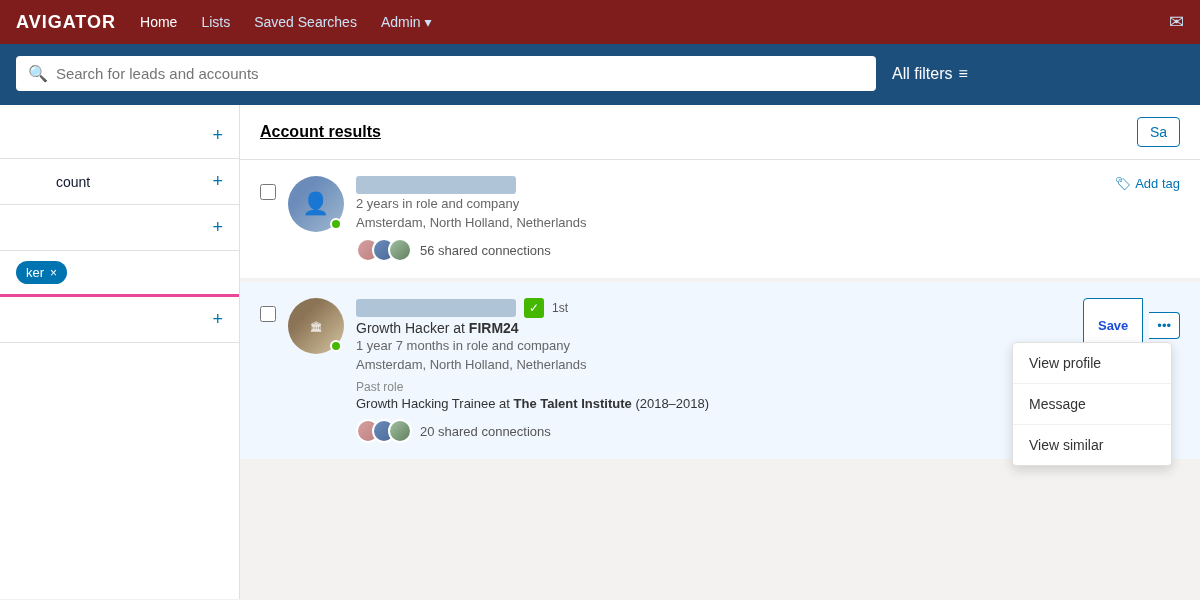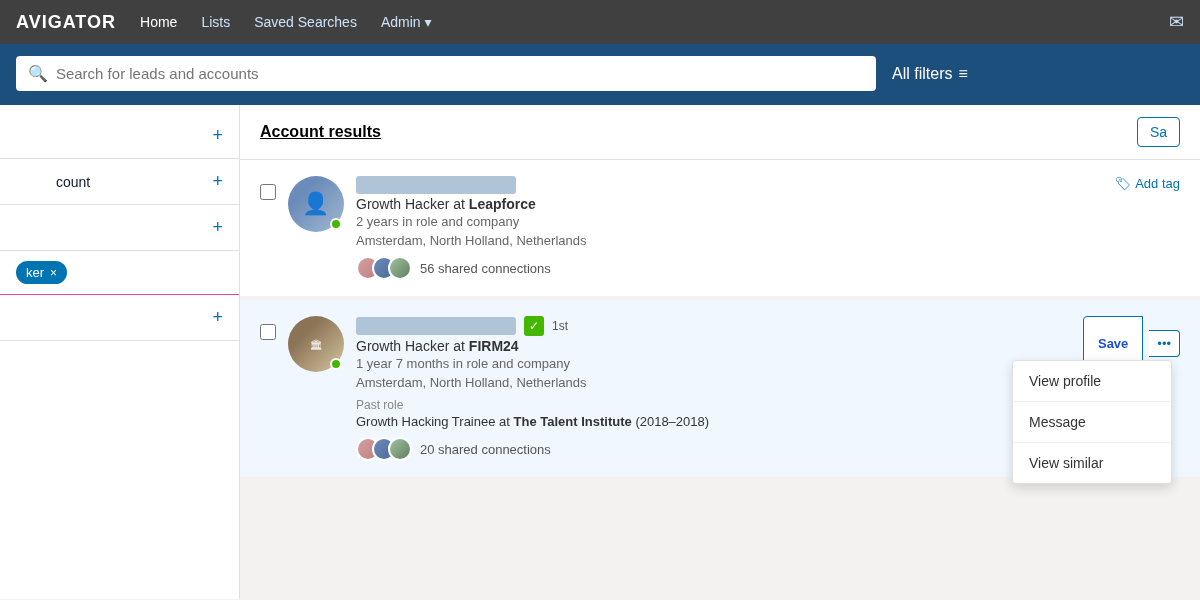--- a/index.html
+++ b/index.html
@@ -1,20 +1,20 @@
 <!DOCTYPE html>
 <html><head>
   <meta charset="utf-8">
   <style>
     * { margin: 0; padding: 0; box-sizing: border-box; }
     body { font-family: -apple-system, BlinkMacSystemFont, 'Segoe UI', Arial, sans-serif; background: #f3f2f0; width: 1200px; height: 600px; overflow: hidden; }
 
     
     .top-nav {
-      background: #404040;
+      background: #7f1d1d;
       height: 44px;
       display: flex;
       align-items: center;
       padding: 0 16px;
       gap: 24px;
     }
     .nav-brand {
       color: #fff;
       font-size: 18px;
       font-weight: 700;
@@ -108,21 +108,21 @@
       margin-left: 40px;
     }
     .sidebar-plus {
       font-size: 18px;
       color: #0073b1;
       cursor: pointer;
       font-weight: 400;
     }
     .sidebar-tag-area {
       padding: 10px 16px;
-      border-bottom: 1px solid #ec4899;
+      border-bottom: 3px solid #ec4899;
     }
     .sidebar-tag {
       display: inline-flex;
       align-items: center;
       background: #0073b1;
       color: #fff;
       border-radius: 12px;
       padding: 4px 10px;
       font-size: 13px;
       gap: 6px;
@@ -431,23 +431,20 @@
     <div class="result-card">
       <div class="card-inner">
         <input type="checkbox" class="card-checkbox" style="">
         <div class="avatar-wrapper">
           <div class="avatar-person">👤</div>
           <div class="avatar-online"></div>
         </div>
         <div class="card-info">
           <div class="card-name-row">
             <span class="name-blurred"></span>
-          </div>
-          <div class="card-title">
-            <span>Growth Hacker at </span><strong>Leapforce</strong>
           </div>
           <div class="card-meta">2 years in role and company</div>
           <div class="card-location">Amsterdam, North Holland, Netherlands</div>
           <div class="shared-connections">
             <div class="conn-avatars">
               <div class="conn-avatar conn-avatar-1"></div>
               <div class="conn-avatar conn-avatar-2"></div>
               <div class="conn-avatar conn-avatar-3"></div>
             </div>
             <span>56 shared connections</span>

